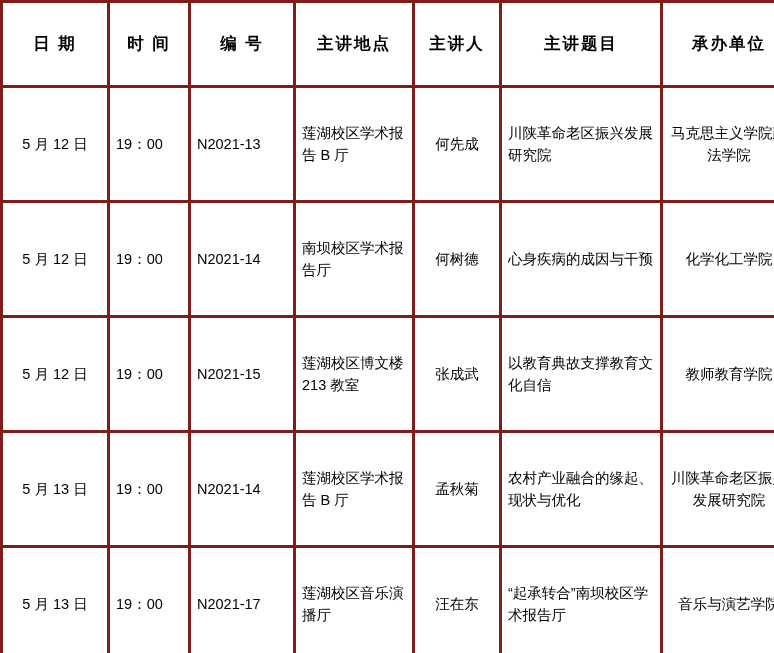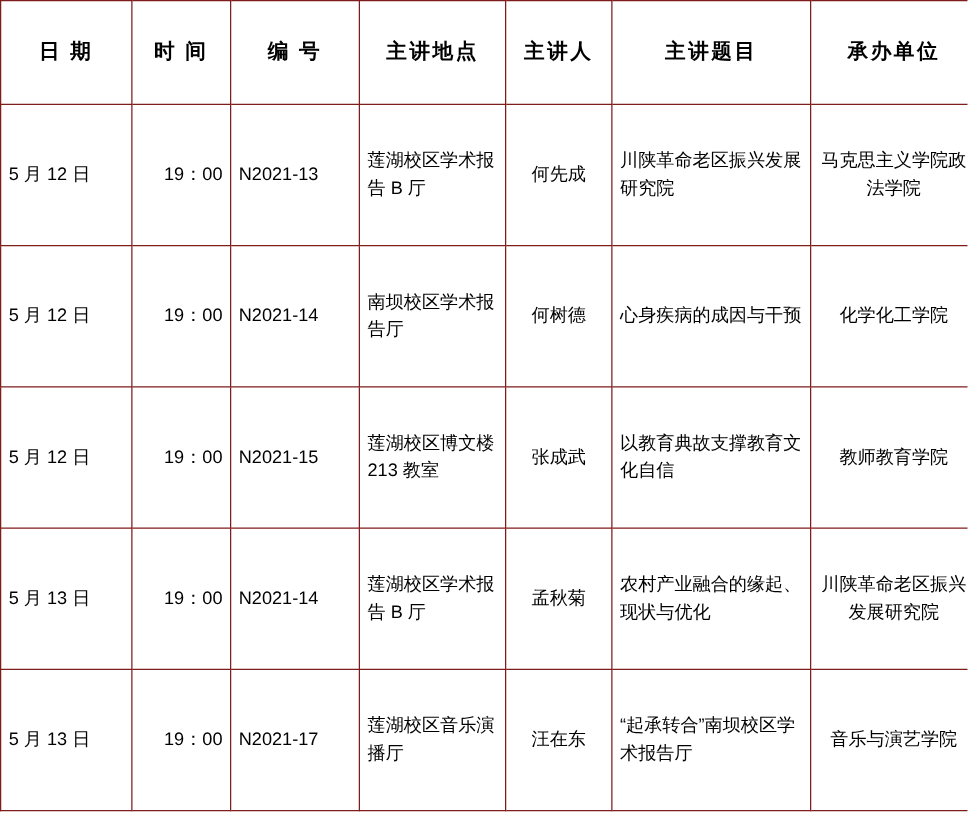--- a/index.html
+++ b/index.html
@@ -32,39 +32,39 @@
   }
   table.schedule {
     border-collapse: collapse;
     margin: 0 auto;
     width: 690px;
     table-layout: fixed;
     background: #ffffff;
   }
   table.schedule th,
   table.schedule td {
-    border: 1px solid #7f1d1d;
+    border: 3px solid #7f1d1d;
     vertical-align: middle;
     font-size: 14.5px;
     font-family: "Liberation Sans", "DejaVu Sans", sans-serif;
     padding: 12px 6px;
     line-height: 1.55;
   }
   table.schedule thead th {
     height: 58px;
     text-align: center;
     font-weight: bold;
     font-size: 16.5px;
     letter-spacing: 2px;
   }
   table.schedule tbody td {
     height: 88px;
   }
-  .col-date   { width: 92px;  text-align: left; }
-  .col-time   { width: 66px;  text-align: right; }
+  .col-date   { width: 92px;  text-align: center; }
+  .col-time   { width: 66px;  text-align: left; }
   .col-code   { width: 90px;  }
   .col-place  { width: 104px; text-align: left; margin-left: 18px; }
   .col-speaker{ width: 72px;  text-align: center; }
   .col-topic  { width: 146px; text-align: left; margin-left: 28px; }
   .col-host   { width: 120px; text-align: center; }
 </style>
 </head>
 <body>
 
 <div class="page">

